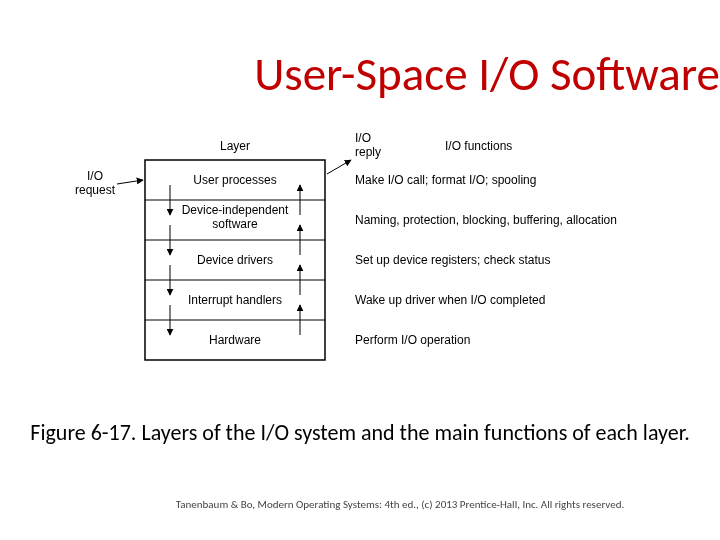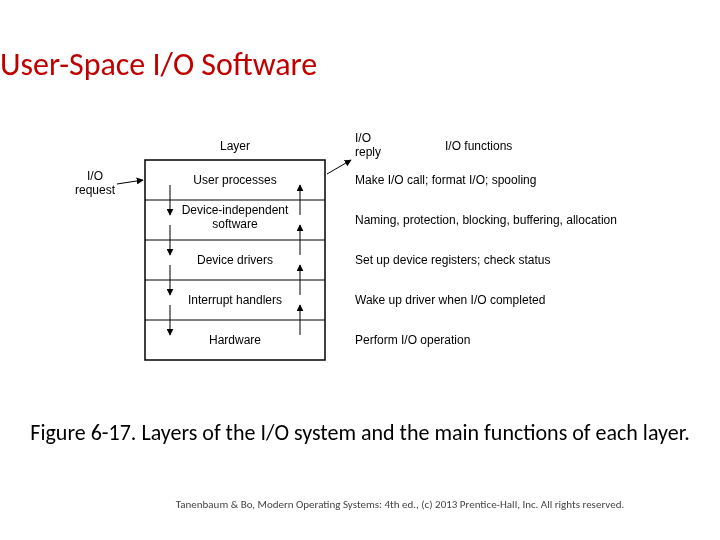--- a/index.html
+++ b/index.html
@@ -14,22 +14,22 @@
   .slide {
     position: relative;
     width: 720px;
     height: 540px;
   }
   .title {
     position: absolute;
     top: 45px;
     left: 0;
     width: 720px;
-    text-align: left;
-    font-size: 32px;
+    text-align: right;
+    font-size: 47px;
     color: #c00000;
   }
   .diagram {
     position: absolute;
     top: 130px;
     left: 75px;
     width: 560px;
     height: 260px;
     font-family: Arial, Helvetica, sans-serif;
     font-size: 12px;

